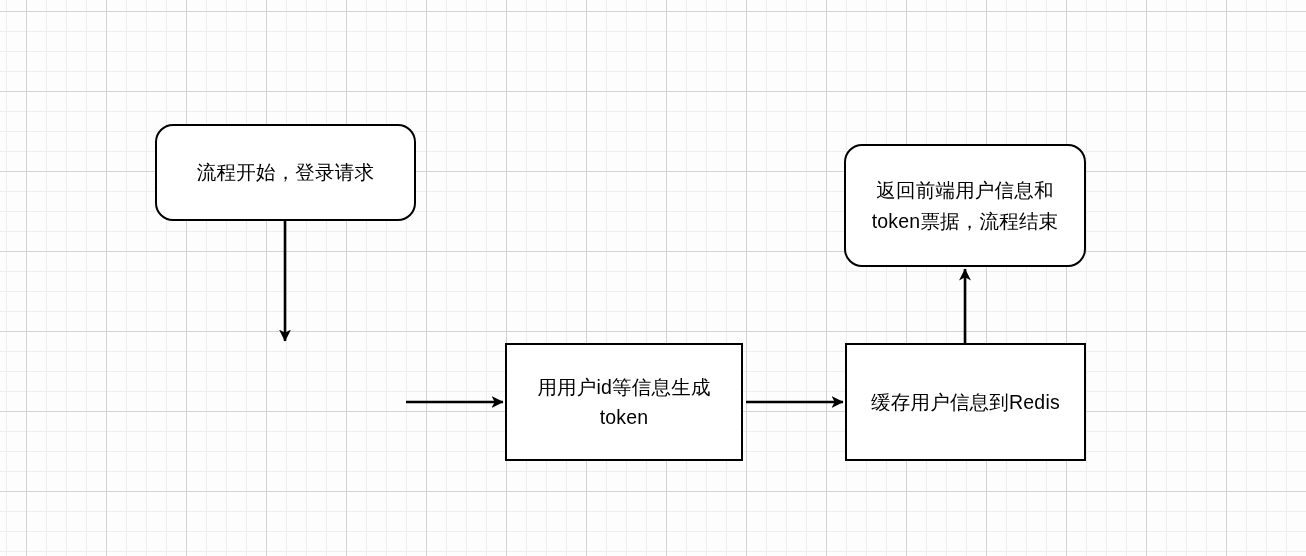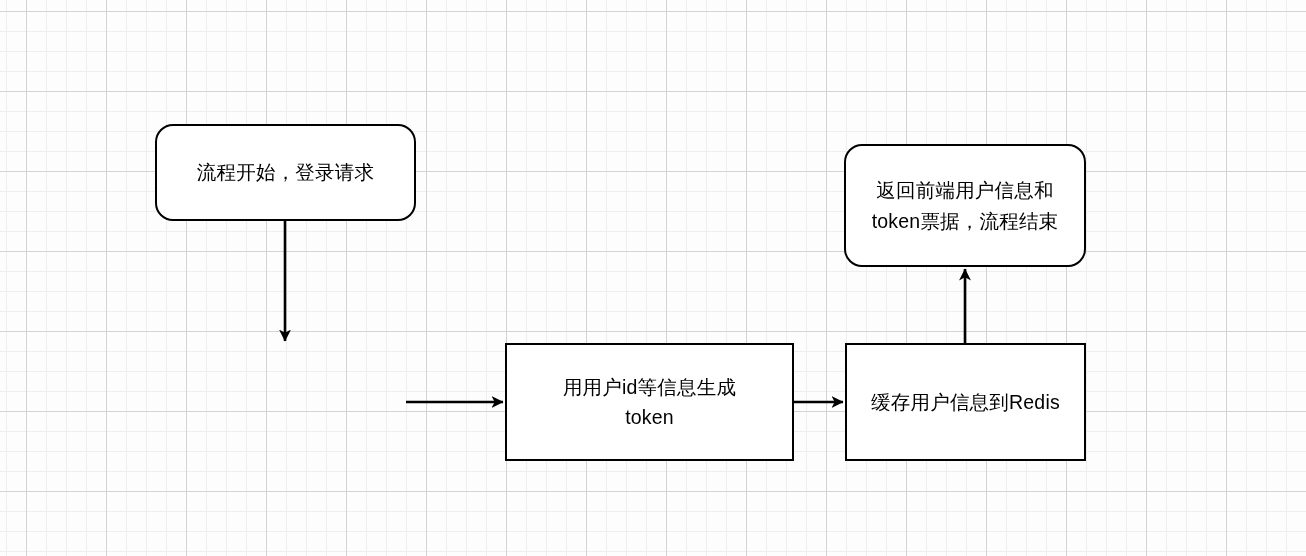--- a/index.html
+++ b/index.html
@@ -80,21 +80,21 @@
     <line x1="746" y1="402" x2="843" y2="402" stroke="#000000" stroke-width="2.6" marker-end="url(#arrow-head)"></line>
 
     <line x1="965" y1="343" x2="965" y2="269" stroke="#000000" stroke-width="2.6" marker-end="url(#arrow-head)"></line>
   </svg>
 
   <div class="node rounded" style="left:155px; top:124px; width:261px; height:97px;text-align:right;">
     <span>流程开始，登录请求</span>
   </div>
 
 
-  <div class="node" style="left:505px; top:343px; width:289px; height:118px;">
+  <div class="node" style="left:505px; top:343px; width:238px; height:118px;">
     <span>用用户id等信息生成
 token</span>
   </div>
 
   <div class="node tight" style="left:845px; top:343px; width:241px; height:118px;">
     <span>缓存用户信息到Redis</span>
   </div>
 
   <div class="node rounded tight" style="left:844px; top:144px; width:242px; height:123px;">
     <span>返回前端用户信息和

